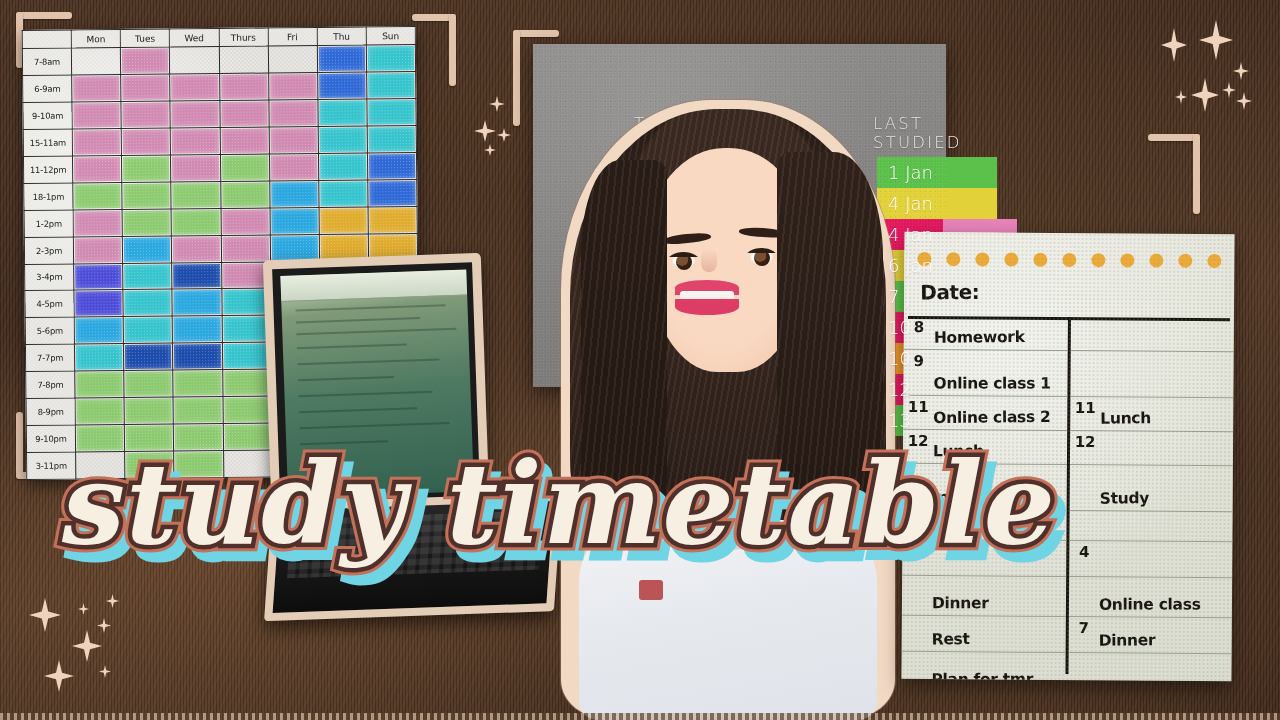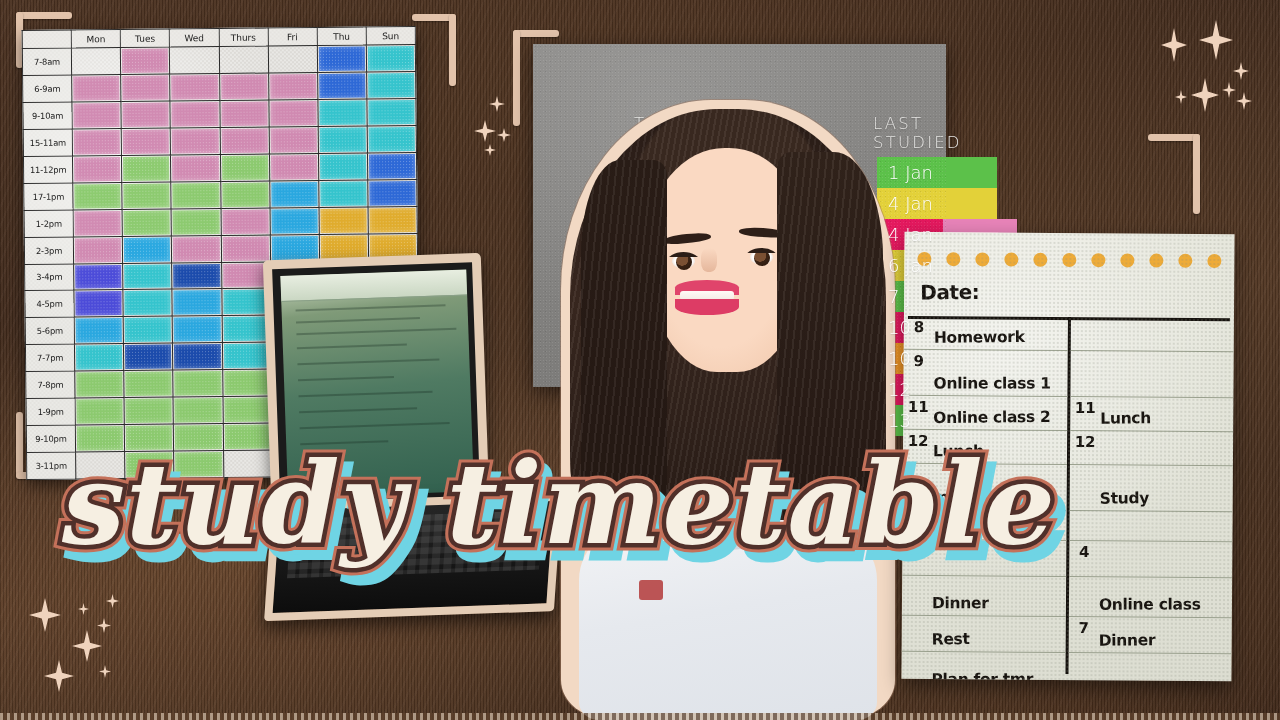--- a/index.html
+++ b/index.html
@@ -530,21 +530,21 @@
             <i style="background: rgb(207, 131, 174);"></i>
           </td>
           <td class="c">
             <i style="background: rgb(39, 194, 204);"></i>
           </td>
           <td class="c">
             <i style="background: rgb(31, 95, 214);"></i>
           </td>
         </tr>
         <tr>
-          <td class="hr">17-1pm</td>
+          <td class="hr">18-1pm</td>
           <td class="c">
             <i style="background: rgb(133, 200, 102);"></i>
           </td>
           <td class="c">
             <i style="background: rgb(133, 200, 102);"></i>
           </td>
           <td class="c">
             <i style="background: rgb(133, 200, 102);"></i>
           </td>
           <td class="c">
@@ -716,21 +716,21 @@
           <td class="c">
             <i style="background: rgb(133, 200, 102);"></i>
           </td>
           <td class="c">
             <i style="background: rgb(133, 200, 102);"></i>
           </td>
           <td class="c"></td>
           <td class="c"></td>
         </tr>
         <tr>
-          <td class="hr">1-9pm</td>
+          <td class="hr">8-9pm</td>
           <td class="c">
             <i style="background: rgb(133, 200, 102);"></i>
           </td>
           <td class="c">
             <i style="background: rgb(133, 200, 102);"></i>
           </td>
           <td class="c">
             <i style="background: rgb(133, 200, 102);"></i>
           </td>
           <td class="c">

